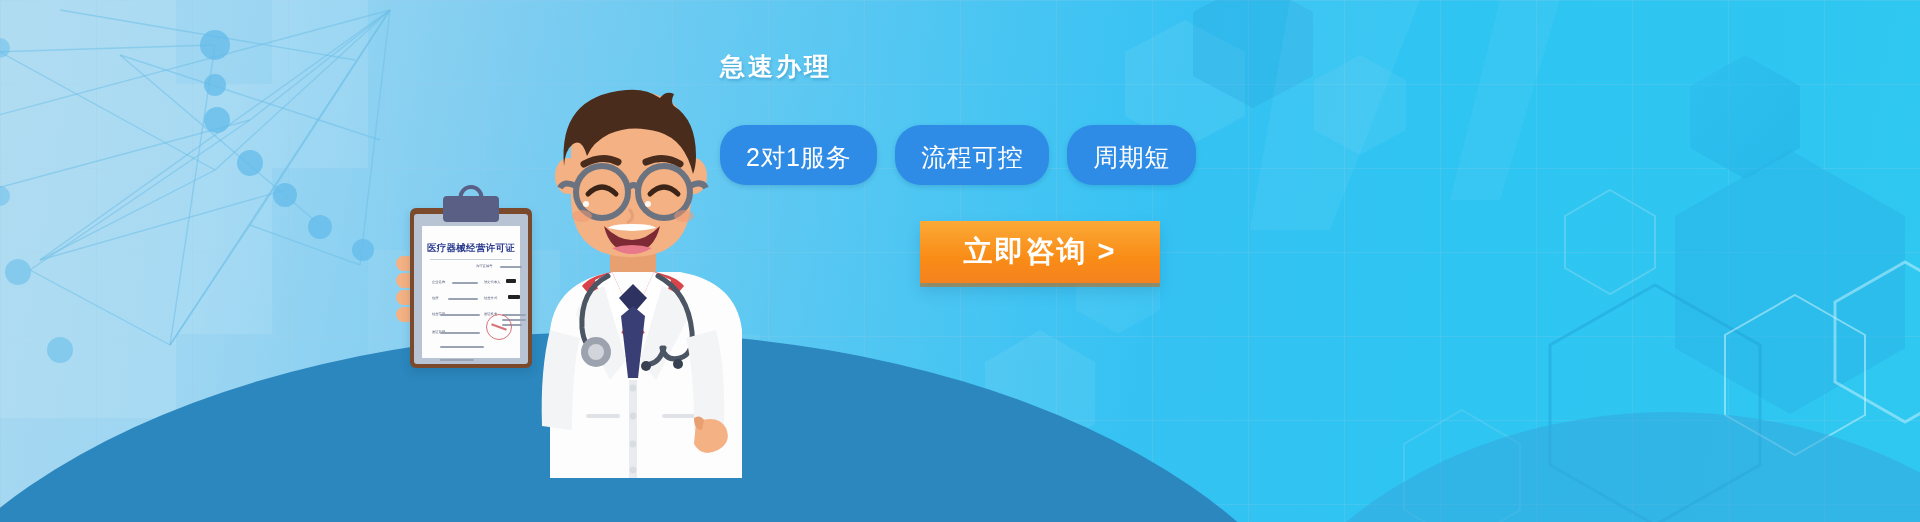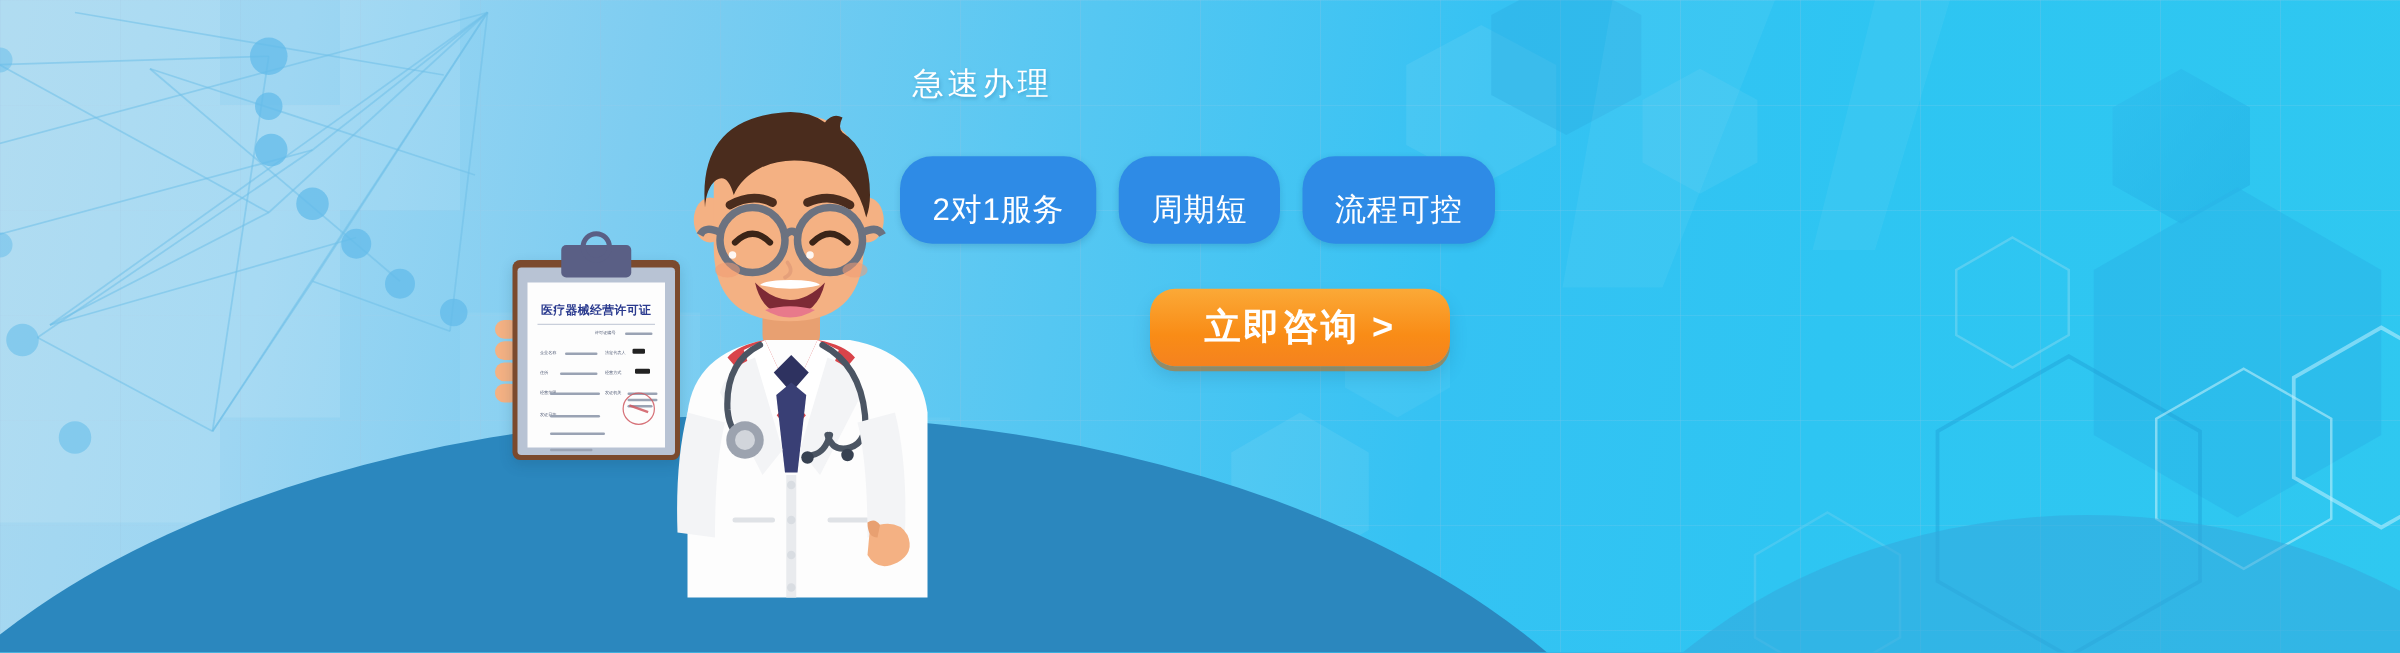--- a/index.html
+++ b/index.html
@@ -47,21 +47,21 @@
   }
   .wave2{
     position:absolute; right:-200px; bottom:-250px;
     width:900px; height:360px;
     background:#34a7dd;
     border-radius:50% 50% 0 0 / 100% 100% 0 0;
     opacity:.55;
   }
 
   
-  .clipboard{ position:absolute; left:410px; top:208px; width:134px; height:160px; }
+  .clipboard{ position:absolute; left:410px; top:208px; width:122px; height:160px; }
   .cb-board{
     position:absolute; inset:0; background:#7b4a2d; border-radius:6px;
     box-shadow:0 4px 10px rgba(20,60,90,.18);
   }
   .cb-inner{ position:absolute; left:4px; top:6px; right:4px; bottom:4px; background:#b8c3d4; border-radius:3px;}
   .cb-paper{ position:absolute; left:8px; top:12px; right:8px; bottom:6px; background:#fdfdfd; }
   .cb-clip{
     position:absolute; left:50%; top:-12px; transform:translateX(-50%);
     width:56px; height:26px; background:#5a5f85; border-radius:4px;
   }
@@ -89,23 +89,23 @@
   .cb-hand{ position:absolute; left:-14px; top:48px; width:20px; height:66px; }
   .cb-hand i{ position:absolute; left:0; width:20px; height:15px; background:#f4b183; border-radius:8px; display:block;}
 
   
   .doctor{ position:absolute; left:516px; top:58px; width:240px; height:420px; }
 
   
   .content{ position:absolute; left:716px; top:50px; width:880px; }
 
   .eyebrow{
-    font-size:25px; color:#ffffff; letter-spacing:3px; font-weight:400;
+    font-size:25px; color:#ffffff; letter-spacing:3px; font-weight:700;
     text-shadow:1px 2px 3px rgba(30,110,160,.35);
-    margin-left:14px;
+    margin-left:4px;
   }
 
   .headline{
     margin-top:12px;
     font-size:82px; font-weight:900; line-height:1.02; white-space:nowrap;
     letter-spacing:1px;
     display:flex; align-items:baseline;
   }
   .hl-white{
     color:#ffffff;
@@ -119,28 +119,28 @@
     color:#ffe800; margin-left:16px;
     text-shadow:
       5px 6px 0 #3f9ed6,
       6px 7px 0 #3f9ed6;
     -webkit-text-stroke:2px #ffe800;
   }
 
   .pills{ display:flex; gap:18px; margin-top:30px; margin-left:4px; }
   .pill{
     background:#2e8be6; color:#fff; font-size:25px; font-weight:500;
-    padding:26px 26px 11px; border-radius:26px; white-space:nowrap;
+    padding:16px 26px 11px; border-radius:26px; white-space:nowrap;
     box-shadow:0 2px 5px rgba(20,80,130,.20);
     letter-spacing:.5px;
   }
 
   .cta{
     margin-top:36px; margin-left:204px;
-    width:240px; height:62px; border-radius:20px;
+    width:240px; height:62px; border-radius:0;
     background:linear-gradient(180deg,#fba937 0%, #f98c16 60%, #f5821f 100%);
     box-shadow:0 4px 0 rgba(205,106,10,.55), 0 8px 14px rgba(20,80,120,.18);
     display:flex; align-items:center; justify-content:center;
     color:#fff; font-size:29px; font-weight:600; letter-spacing:2px;
     cursor:pointer; border:none;
     font-family:"Liberation Sans","DejaVu Sans",sans-serif;
   }
 </style>
 </head>
 <body>
@@ -354,20 +354,20 @@
 
   <div class="content">
 
     <div class="eyebrow">急速办理</div>
 
     <div class="headline">
     </div>
 
     <div class="pills">
       <div class="pill">2对1服务</div>
+      <div class="pill">流程可控</div>
       <div class="pill">周期短</div>
-      <div class="pill">流程可控</div>
     </div>
 
     <button class="cta">立即咨询 &gt;</button>
   </div>
 
 </div>
 
 </body></html>

